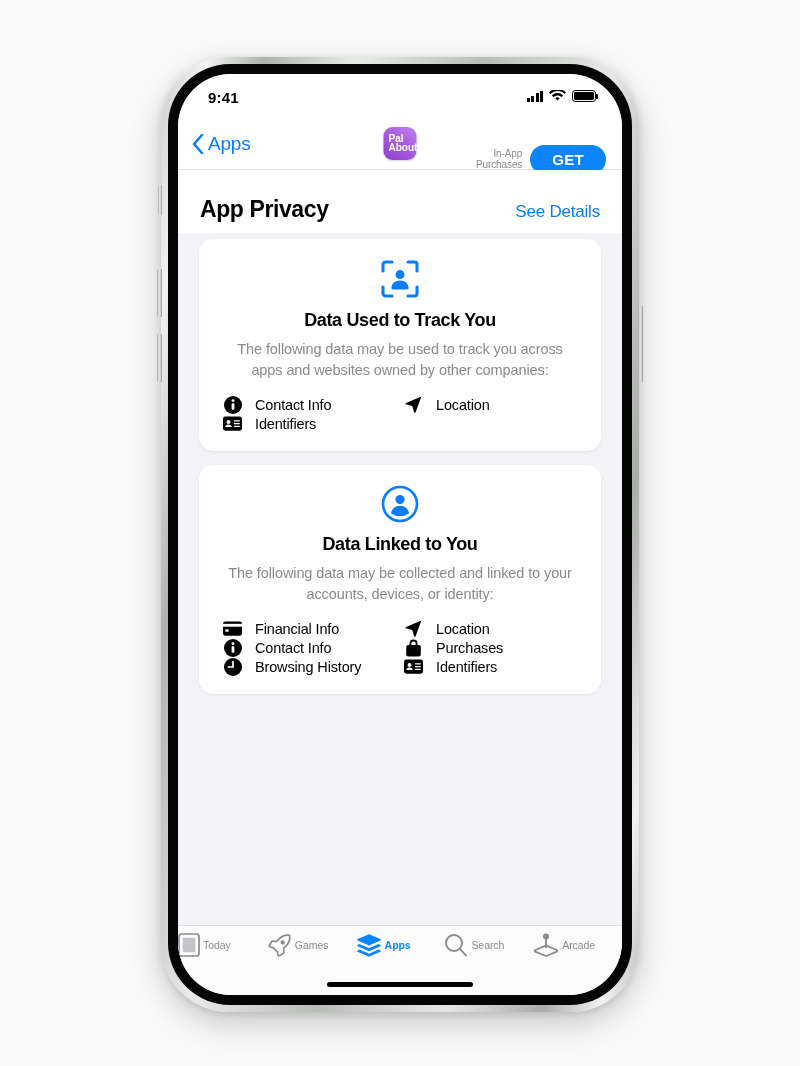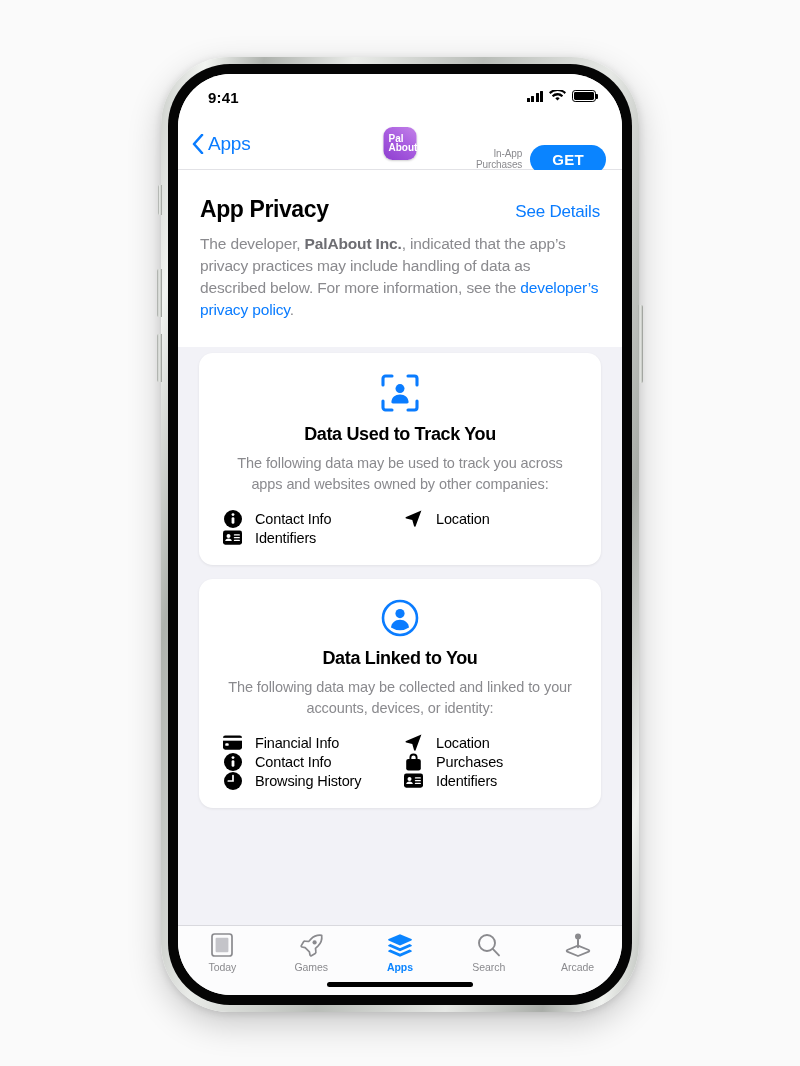--- a/index.html
+++ b/index.html
@@ -186,21 +186,21 @@
   .data-item-label { font-size: 14.5px; color:#000; letter-spacing:-.15px; }
 
   
   #tab-bar {
     position:absolute; bottom:0; left:0; right:0; height: 70px;
     background: rgba(252,252,253,.96);
     border-top: 1px solid #d9d9de;
     display:flex; align-items:flex-start; padding-top: 6px;
   }
   .tab-item {
-    flex:1; display:flex; flex-direction:column; align-items:center; gap:3px; cursor:pointer;
+    flex:1; display:flex; flex-direction:row; align-items:center; gap:3px; cursor:pointer;
   }
   .tab-icon { height: 26px; display:flex; align-items:center; justify-content:center; }
   .tab-label { font-size: 10.5px; color:#8a8a8e; letter-spacing:-.05px; }
   .tab-item.active .tab-label { color:#0a84ff; font-weight:bold; }
 
   #home-indicator {
     position:absolute; bottom:8px; left:50%; transform:translateX(-50%);
     width: 146px; height: 5px; border-radius:3px; background:#000;
     z-index: 30;
   }
@@ -266,23 +266,20 @@
       </div>
 
       <div id="content">
         <div id="content-inner">
 
           <div id="privacy-header">
             <div id="page-title">App Privacy</div>
             <div id="see-details-link">See Details</div>
           </div>
 
-          <div id="privacy-description">
-            <span>The developer, </span><b>PalAbout Inc.</b><span>, indicated that the app’s privacy practices may include handling of data as described below. For more information, see the </span><span id="privacy-policy-link">developer’s privacy policy</span><span>.</span>
-          </div>
         </div>
 
         <div id="cards-area">
 
           <div class="privacy-card">
             <div class="card-icon">
               <svg width="40" height="40" viewBox="0 0 40 40">
                 <g fill="none" stroke="#0a7cff" stroke-width="3.1" stroke-linecap="round">
                   <path d="M3 12V5.5A2.5 2.5 0 0 1 5.5 3H12"></path>
                   <path d="M28 3h6.5A2.5 2.5 0 0 1 37 5.5V12"></path>

